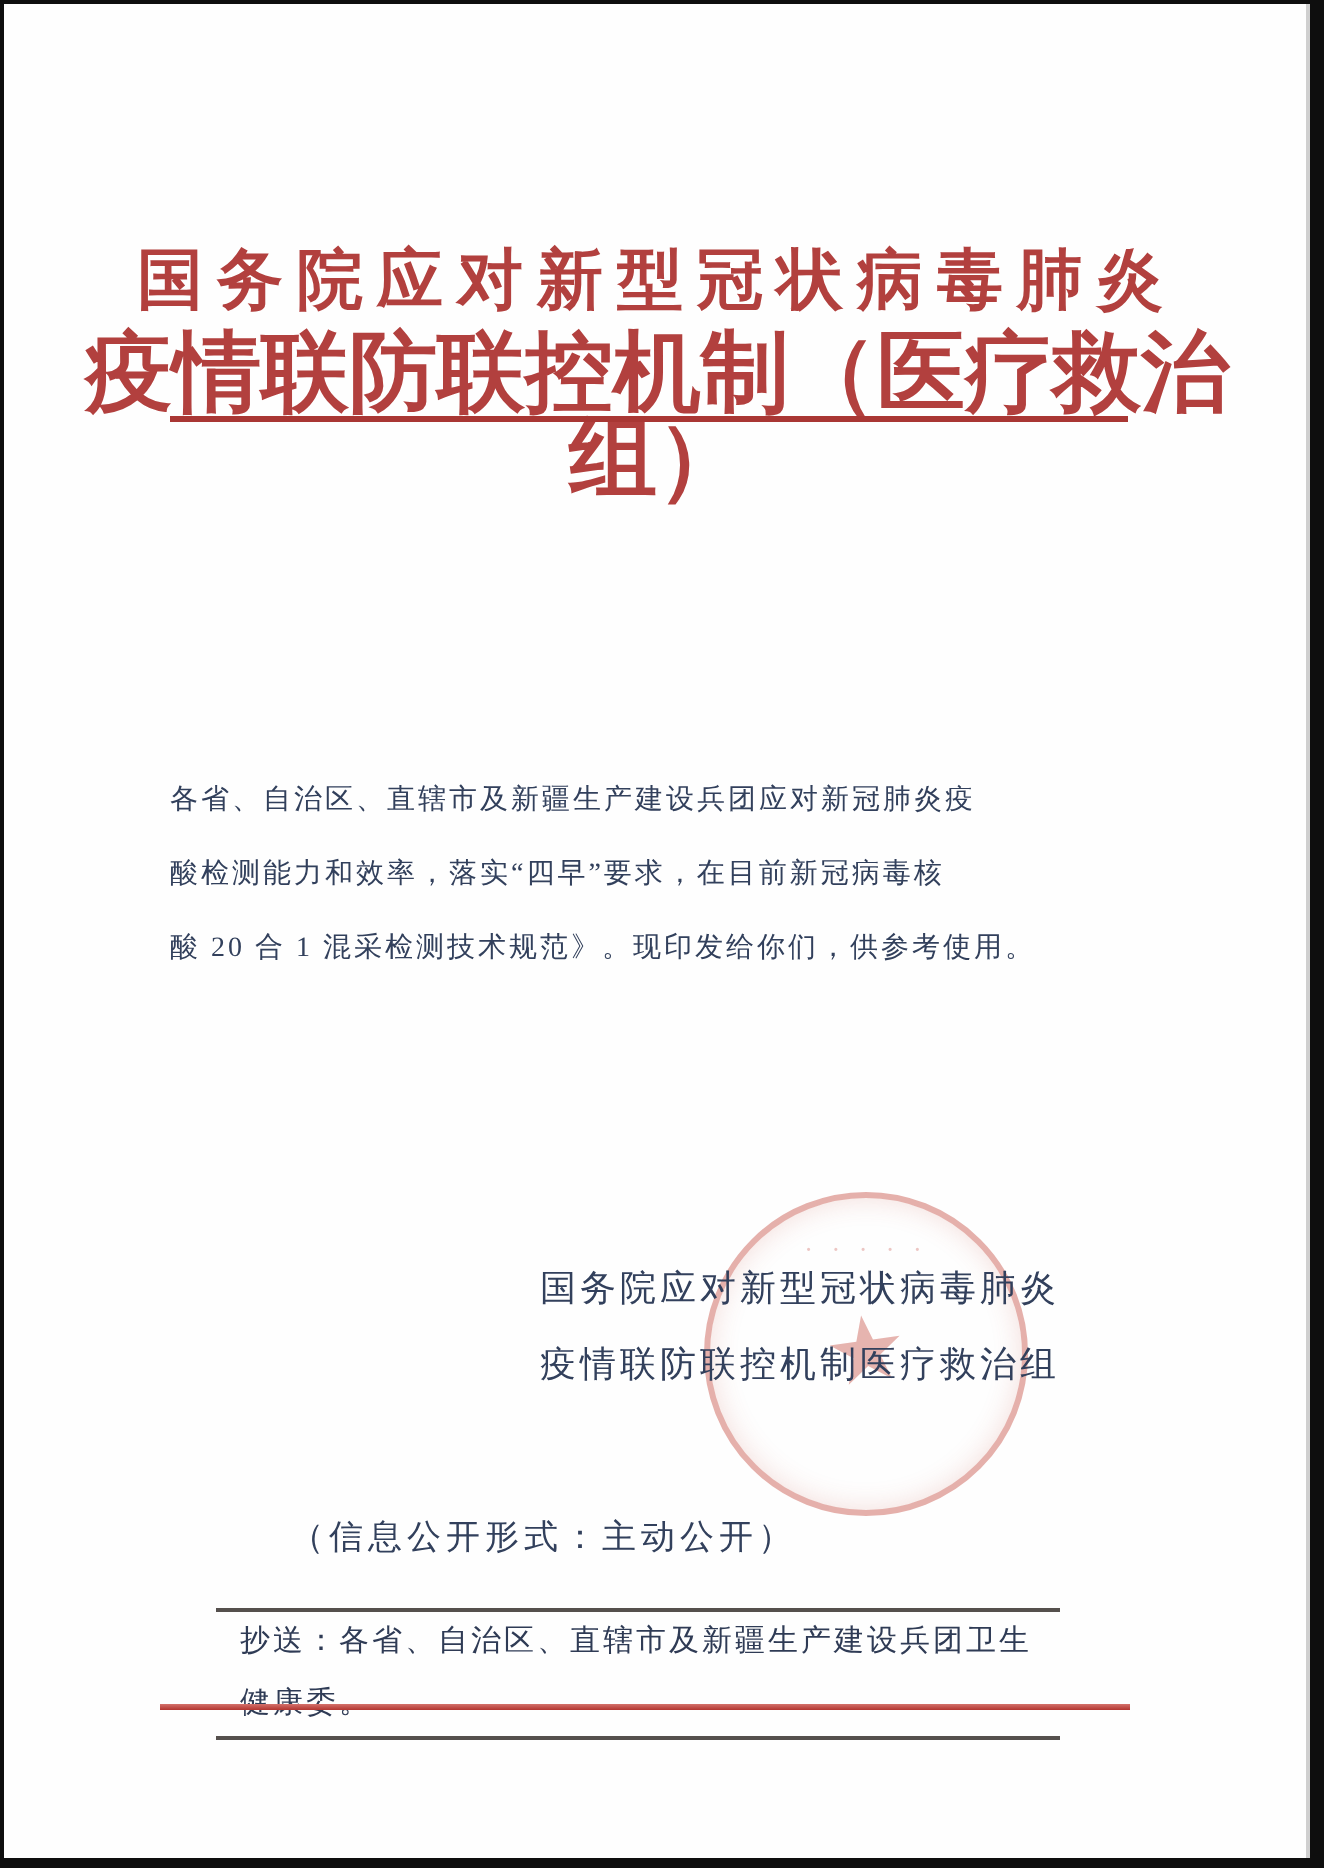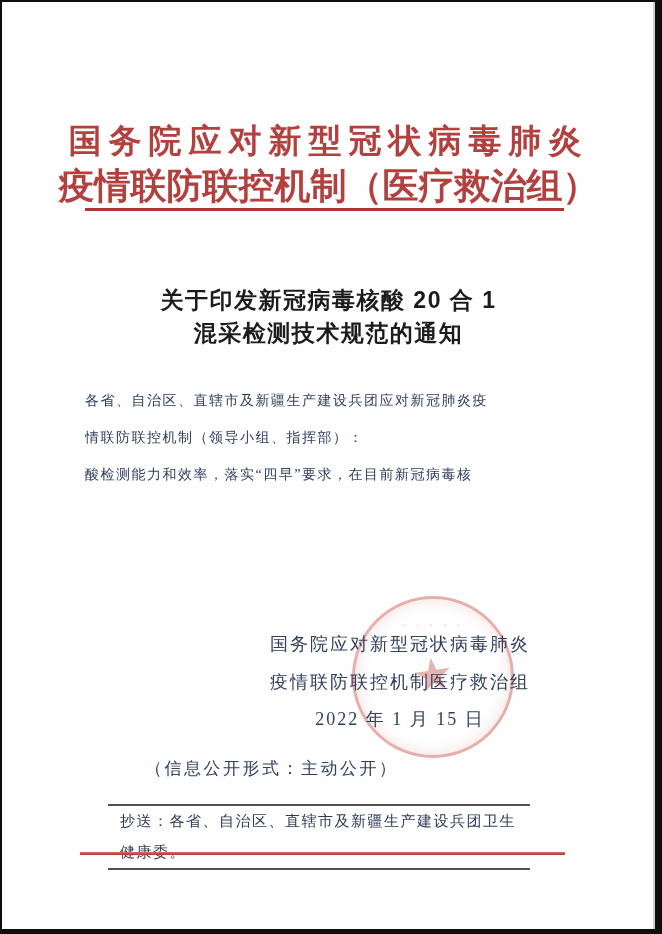--- a/index.html
+++ b/index.html
@@ -19,21 +19,21 @@
   }
   .abs{position:absolute;}
   
   .letterhead{
     left:0;right:0;top:116px;
     text-align:center;
     color:#b2403e;
     font-weight:bold;
   }
   .letterhead .l1{font-size:33px;line-height:47px;letter-spacing:7px;}
-  .letterhead .l2{font-size:36px;line-height:43px;letter-spacing:0px;}
+  .letterhead .l2{font-size:44px;line-height:43px;letter-spacing:0px;}
   .red-rule{
     left:83px;top:206px;width:479px;height:3px;
     background:#a93734;
   }
   .doc-number{
     left:0;right:96px;top:226px;
     text-align:right;
     color:#37415a;
     font-size:17px;
     letter-spacing:2px;
@@ -112,40 +112,35 @@
 <div class="scan">
   <div class="page">
 
     <div class="abs letterhead">
       <div class="l1">国务院应对新型冠状病毒肺炎</div>
       <div class="l2">疫情联防联控机制（医疗救治组）</div>
     </div>
     <div class="abs red-rule"></div>
 
 
-    <div class="abs doc-title">
-      <div>关于印发新冠病毒核酸 20 合 1</div>
-      <div>混采检测技术规范的通知</div>
-    </div>
 
     <div class="abs body-text">
       <div>各省、自治区、直辖市及新疆生产建设兵团应对新冠肺炎疫</div>
-      <div>情联防联控机制（领导小组、指挥部）：</div>
       <div>酸检测能力和效率，落实“四早”要求，在目前新冠病毒核</div>
+      <div>酸 20 合 1 混采检测技术规范》。现印发给你们，供参考使用。</div>
     </div>
 
     <div class="abs seal">
       <div class="smudge">· · · · ·</div>
       <div class="star">★</div>
     </div>
 
     <div class="abs signature">
       <div>国务院应对新型冠状病毒肺炎</div>
       <div>疫情联防联控机制医疗救治组</div>
-      <div>2022 年 1 月 15 日</div>
     </div>
 
     <div class="abs disclosure">（信息公开形式：主动公开）</div>
 
     <div class="abs cc-box">
       <span>抄送：各省、自治区、直辖市及新疆生产建设兵团卫生健康委。</span>
     </div>
 
     <div class="abs bottom-red-rule"></div>
 

